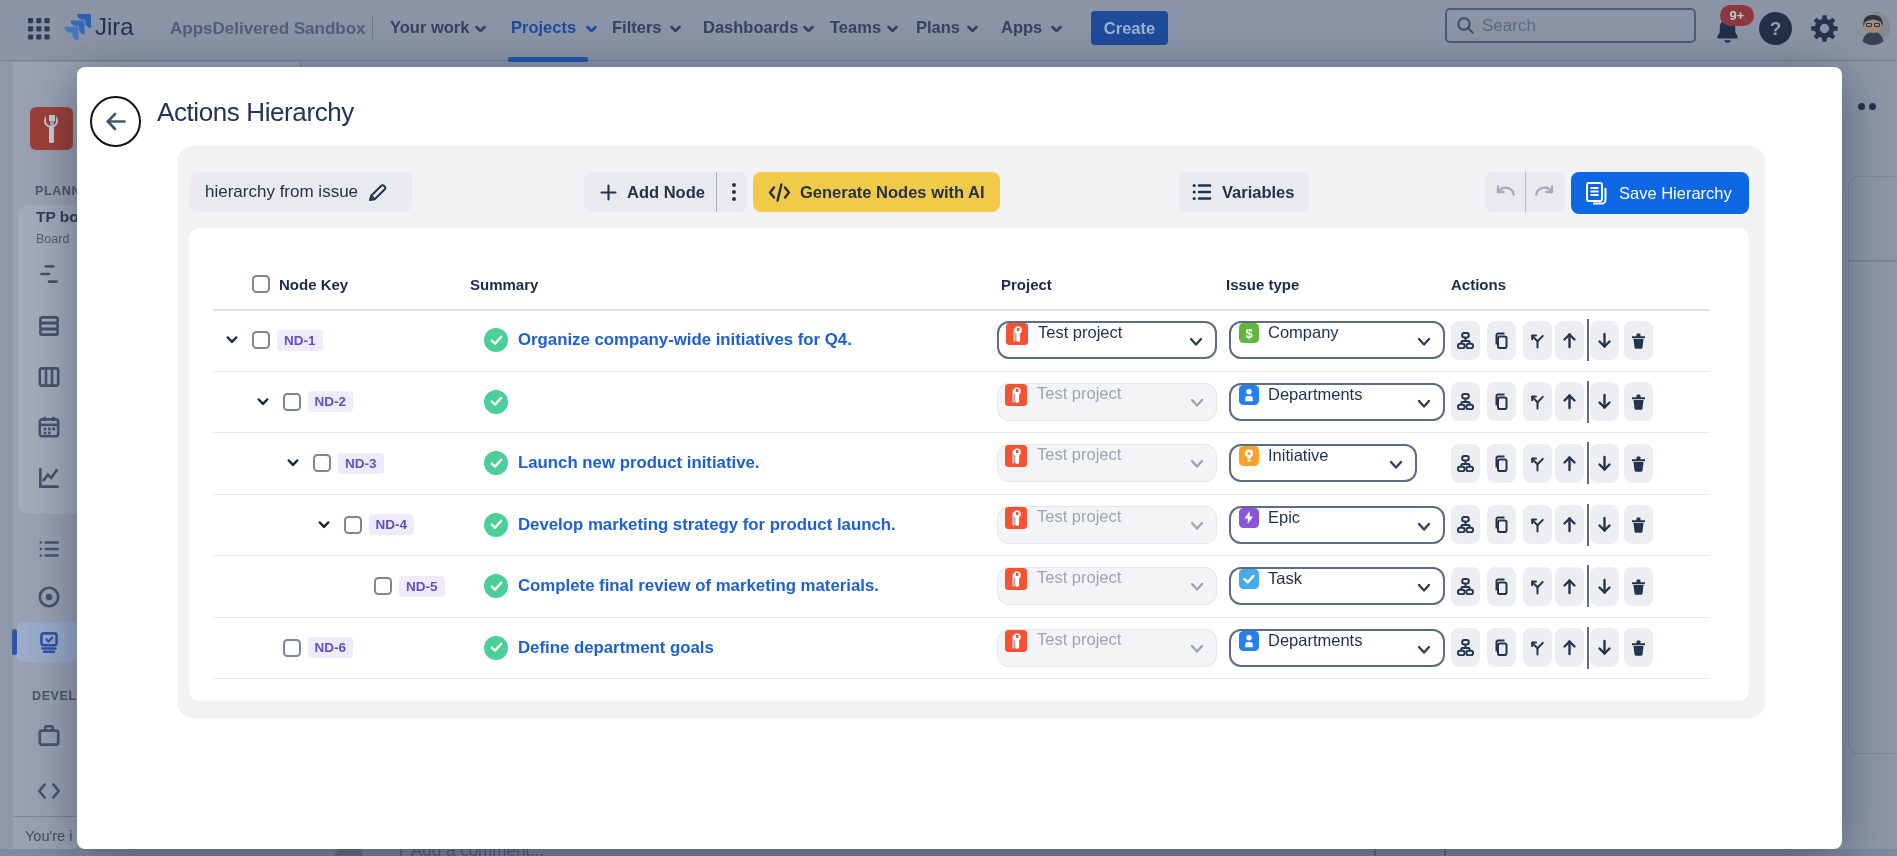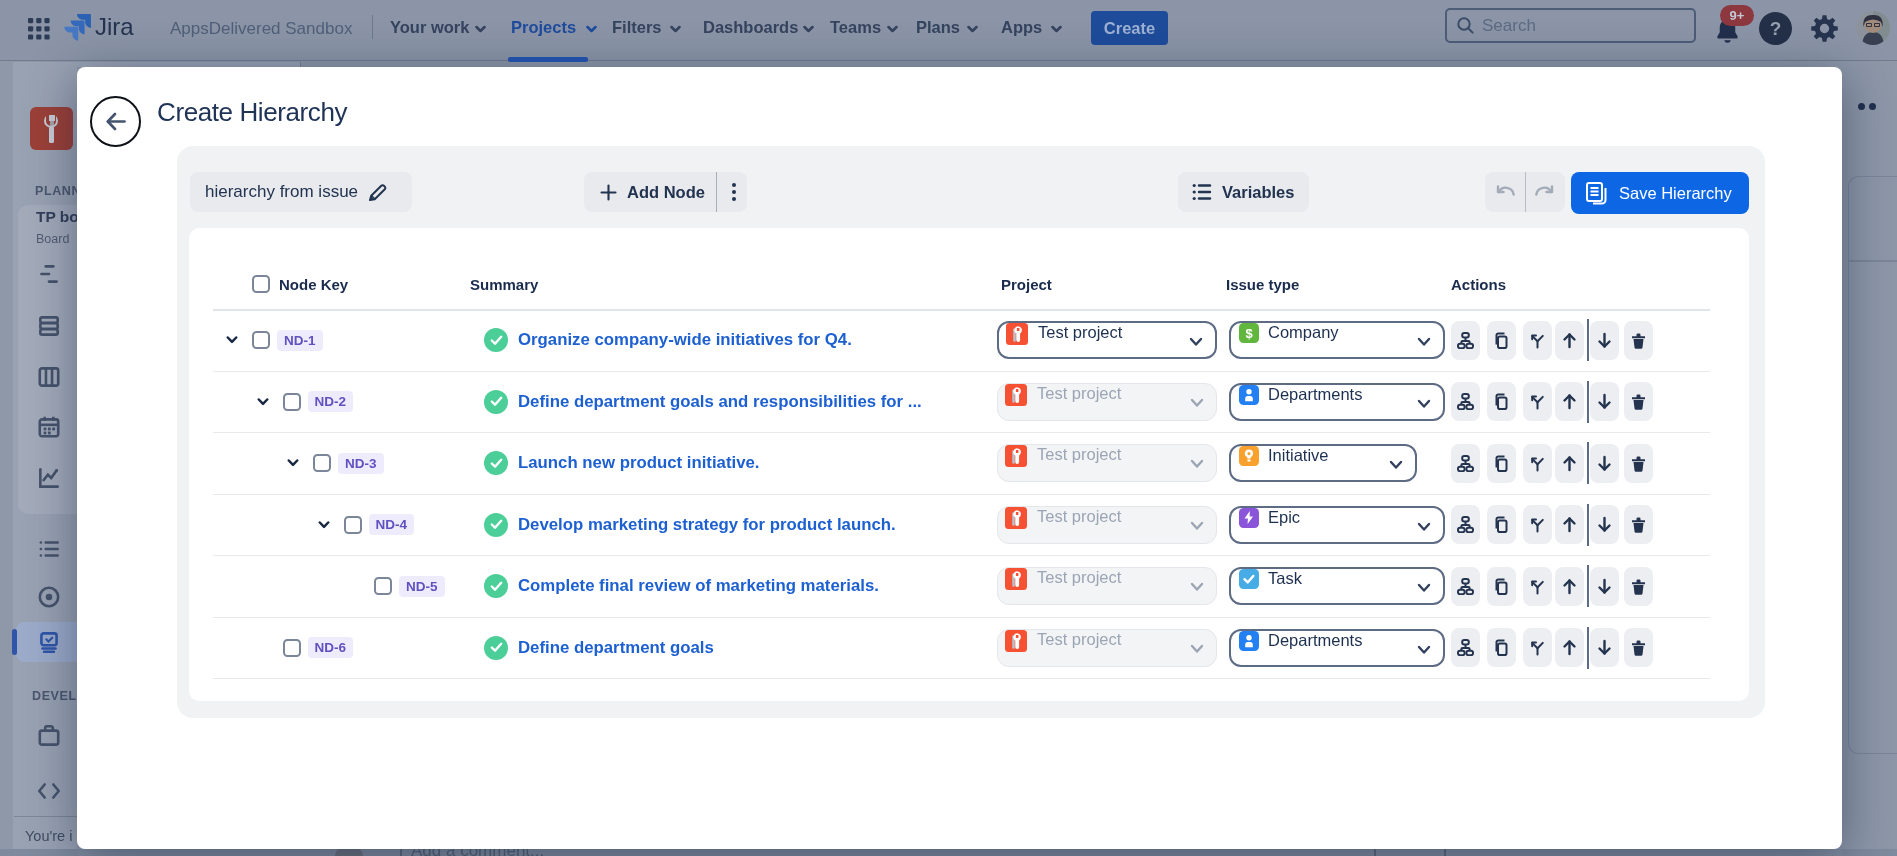--- a/index.html
+++ b/index.html
@@ -48,21 +48,21 @@
     <rect x="0.0" y="16.4" width="5.2" height="5.2" rx="1.1" fill="#2e3b55"></rect>
     <rect x="8.2" y="16.4" width="5.2" height="5.2" rx="1.1" fill="#2e3b55"></rect>
     <rect x="16.4" y="16.4" width="5.2" height="5.2" rx="1.1" fill="#2e3b55"></rect>
   </svg>
 <svg class="abs" style="left:64px;top:14px" width="27" height="27" viewBox="0 0 46.5 46.5">
 <path d="M44.5 0H22.4c0 5.5 4.5 10 10 10h4.1v3.9c0 5.5 4.4 9.9 9.9 10V1.9c0-1-.8-1.9-1.9-1.9z" fill="#2b61b2"></path>
 <path d="M33.6 11H11.5c0 5.5 4.5 10 10 10h4.1v4c0 5.5 4.4 9.9 9.9 10V12.9c0-1-.8-1.9-1.9-1.9z" fill="#3569bb"></path>
 <path d="M22.6 22H.5c0 5.5 4.5 10 10 10h4.1v3.9c0 5.5 4.4 9.9 9.9 10V23.9c0-1-.8-1.9-1.9-1.9z" fill="#4678c4"></path>
   </svg>
 <div class="abs" style="left:95px;top:13px;font-size:24px;font-weight:400;color:#24334f">Jira</div>
-<div class="abs navtxt" style="left:170px;top:19px;font-size:17px;font-weight:400;color:#50607a">AppsDelivered Sandbox</div>
+<div class="abs navtxt" style="left:170px;top:19px;font-size:17px;font-weight:700;color:#50607a">AppsDelivered Sandbox</div>
 <div class="abs" style="left:372px;top:15px;width:1px;height:24px;background:#6e7a8e"></div>
 <div class="abs navtxt" style="left:390px;top:18px;color:#35435f">Your work</div>
 <svg class="abs" style="left:475px;top:25px" width="11" height="8" viewBox="0 0 11 8">
     <path d="M1.5 2 L5.5 6 L9.5 2" fill="none" stroke="#35435f" stroke-width="2.5" stroke-linecap="round" stroke-linejoin="round"></path>
   </svg>
 <div class="abs navtxt" style="left:511px;top:18px;color:#1f4b9d">Projects</div>
 <svg class="abs" style="left:586px;top:25px" width="11" height="8" viewBox="0 0 11 8">
     <path d="M1.5 2 L5.5 6 L9.5 2" fill="none" stroke="#1f4b9d" stroke-width="2.5" stroke-linecap="round" stroke-linejoin="round"></path>
   </svg>
 <div class="abs navtxt" style="left:612px;top:18px;color:#35435f">Filters</div>
@@ -227,21 +227,21 @@
 <div class="abs" style="left:1374px;top:849px;width:1.5px;height:7px;background:#5f6b80"></div>
 <div class="abs" style="left:1444px;top:849px;width:1.5px;height:7px;background:#5f6b80"></div>
 <div id="modal" class="abs">
 <div id="backbtn" class="abs"></div>
 <svg class="abs" style="left:29px;top:44px" width="20" height="21" viewBox="0 0 20 21">
       <g fill="none" stroke="#44546f" stroke-width="2.6" stroke-linecap="round" stroke-linejoin="round">
         <path d="M18.5 10.5 H2"></path>
         <path d="M9 3 L1.8 10.5 L9 18"></path>
       </g>
     </svg>
-<div id="mtitle" class="abs">Create Hierarchy</div>
+<div id="mtitle" class="abs">Actions Hierarchy</div>
 <div id="container" class="abs"></div>
 <div class="btn abs" style="left:113px;top:105px;width:222px">
 <span style="margin-left:15px;font-size:17px;font-weight:400;color:#22334f">hierarchy from issue</span>
 <svg style="margin-left:9px" width="21" height="21" viewBox="0 0 21 21">
         <g fill="none" stroke="#22344f" stroke-width="2">
           <path d="M3 18 L4.2 13.8 L14.3 3.7 a1.8 1.8 0 0 1 2.6 0 l.9.9 a1.8 1.8 0 0 1 0 2.6 L7.7 17.3 L3 18z" stroke-linejoin="round"></path>
           <path d="M4.5 13.5 l3.4 3.4" stroke-width="1.4"></path>
         </g>
         <path d="M3 18 l1.1-3.9 2.9 2.9z" fill="#22344f"></path>
       </svg>
@@ -255,20 +255,30 @@
       </svg>
 <span class="btxt" style="margin-left:10px">Add Node</span>
 <div style="position:absolute;right:30px;top:0;width:1.2px;height:40px;background:#a9b0bc"></div>
 <svg style="position:absolute;right:10px;top:10px" width="6" height="20" viewBox="0 0 6 20">
         <g fill="#22344f">
           <circle cx="3" cy="3" r="2"></circle>
           <circle cx="3" cy="10" r="2"></circle>
           <circle cx="3" cy="17" r="2"></circle>
         </g>
       </svg>
+</div>
+<div class="btn abs" style="left:676px;top:105px;width:247px;background:#f3c948">
+<svg style="margin-left:15px" width="23" height="19" viewBox="0 0 23 19">
+        <g fill="none" stroke="#1f3150" stroke-width="2.4" stroke-linecap="round" stroke-linejoin="round">
+          <path d="M6 4.5 L2 9.5 L6 14.5"></path>
+          <path d="M17 4.5 L21 9.5 L17 14.5"></path>
+          <path d="M13.4 1.5 L9.6 17.5"></path>
+        </g>
+      </svg>
+<span class="btxt" style="margin-left:9px">Generate Nodes with AI</span>
 </div>
 <div class="btn abs" style="left:1101px;top:105px;width:131px">
 <svg style="margin-left:14px" width="20" height="18" viewBox="0 0 20 18">
         <g stroke="#22344f" stroke-width="2.4" stroke-linecap="round" fill="#22344f">
           <path d="M7 2.5 h11"></path>
           <path d="M7 9 h11"></path>
           <path d="M7 15.5 h11"></path>
           <circle cx="2.2" cy="2.5" r="1.6" stroke="none"></circle>
           <circle cx="2.2" cy="9" r="1.6" stroke="none"></circle>
           <circle cx="2.2" cy="15.5" r="1.6" stroke="none"></circle>
@@ -389,21 +399,20 @@
 <div class="rowline abs" style="left:136px;top:365.3px"></div>
 <svg class="abs" style="left:179.5px;top:330.8px" width="12" height="8" viewBox="0 0 12 8">
       <path d="M1.8 1.5 L6 5.8 L10.2 1.5" fill="none" stroke="#182843" stroke-width="2.5" stroke-linecap="round" stroke-linejoin="round"></path>
     </svg>
 <div class="cb abs" style="left:205.5px;top:325.8px"></div>
 <div class="chip abs" style="left:230.5px;top:324.3px">ND-2</div>
 <div class="gcheck abs" style="left:407px;top:322.8px"></div>
 <svg class="abs" style="left:412.5px;top:329.3px" width="13" height="11" viewBox="0 0 13 11">
       <path d="M1.8 5.5 l3.2 3.2 L11.2 1.8" fill="none" stroke="#fff" stroke-width="2.4" stroke-linecap="round" stroke-linejoin="round"></path>
     </svg>
-<div class="sumtxt abs" style="left:441px;top:324.8px">Define department goals and responsibilities for ...</div>
 <div class="sel dis abs" style="left:920px;top:315.8px;width:220px">
 <svg width="22" height="22" viewBox="0 0 22 22" style="margin:0 10px 0 7px;flex:none">
         <rect width="22" height="22" rx="3.5" fill="#f75133"></rect>
         <path d="M7.2 5.5 h2.6 v12 a1.3 1.3 0 0 1 -2.6 0 z" fill="#b9bfc9"></path>
         <path d="M15.9 7.2 a3.8 3.8 0 1 0 -5.6 3.3 V17 a1.9 1.9 0 0 0 3.8 0 v-6.5 A3.8 3.8 0 0 0 15.9 7.2 z M10.9 4.9 h2.5 v3.2 h-2.5 z" fill="#fff" fill-rule="evenodd"></path>
       </svg>
 <span class="seltxt dis">Test project</span>
 <svg style="position:absolute;right:12px;top:14px" width="14" height="10" viewBox="0 0 14 10">
         <path d="M2 2 L7 7.5 L12 2" fill="none" stroke="#9ba5b4" stroke-width="2.4" stroke-linecap="round" stroke-linejoin="round"></path>
       </svg>

